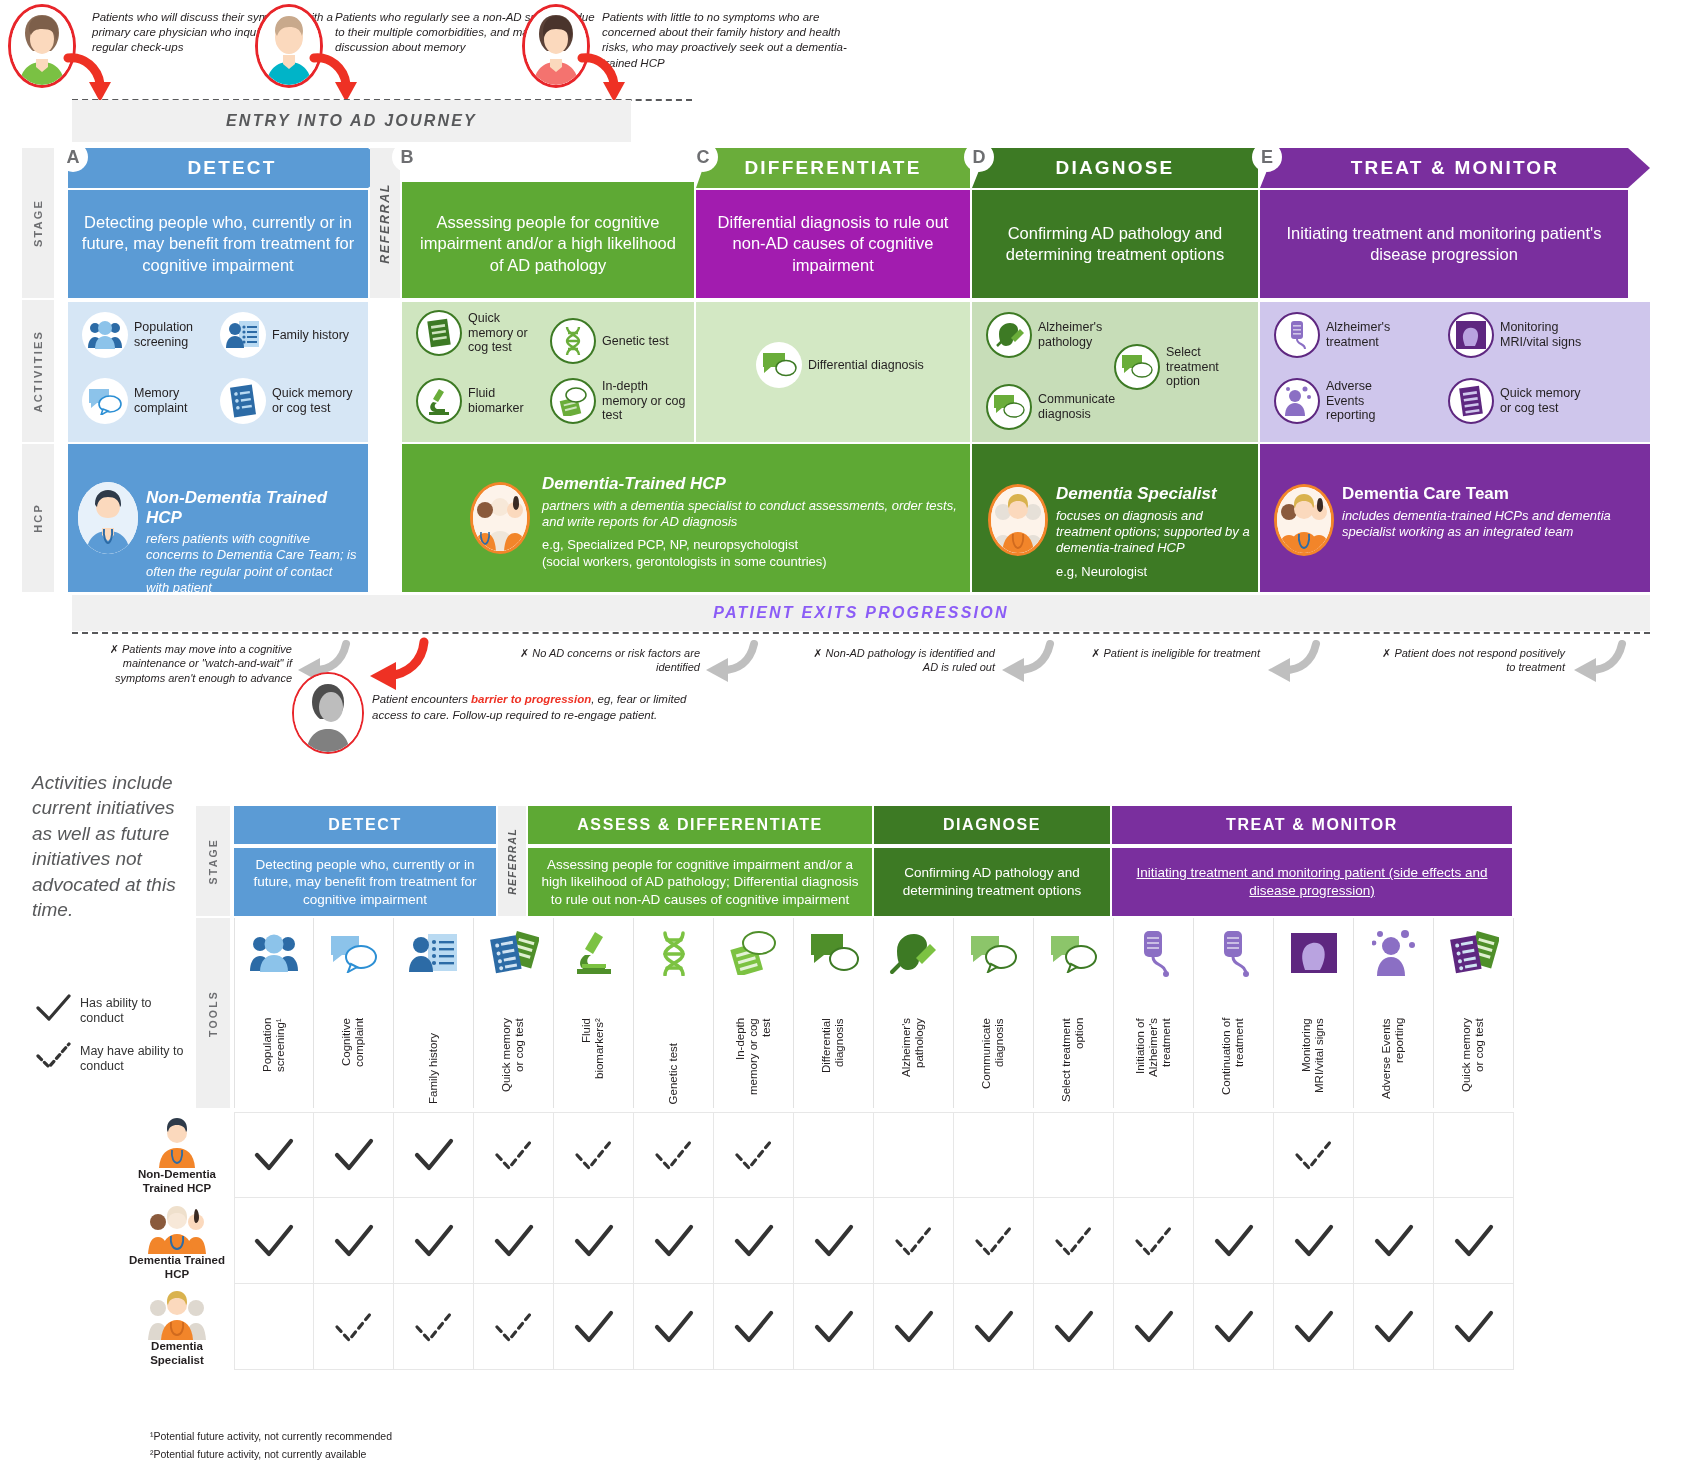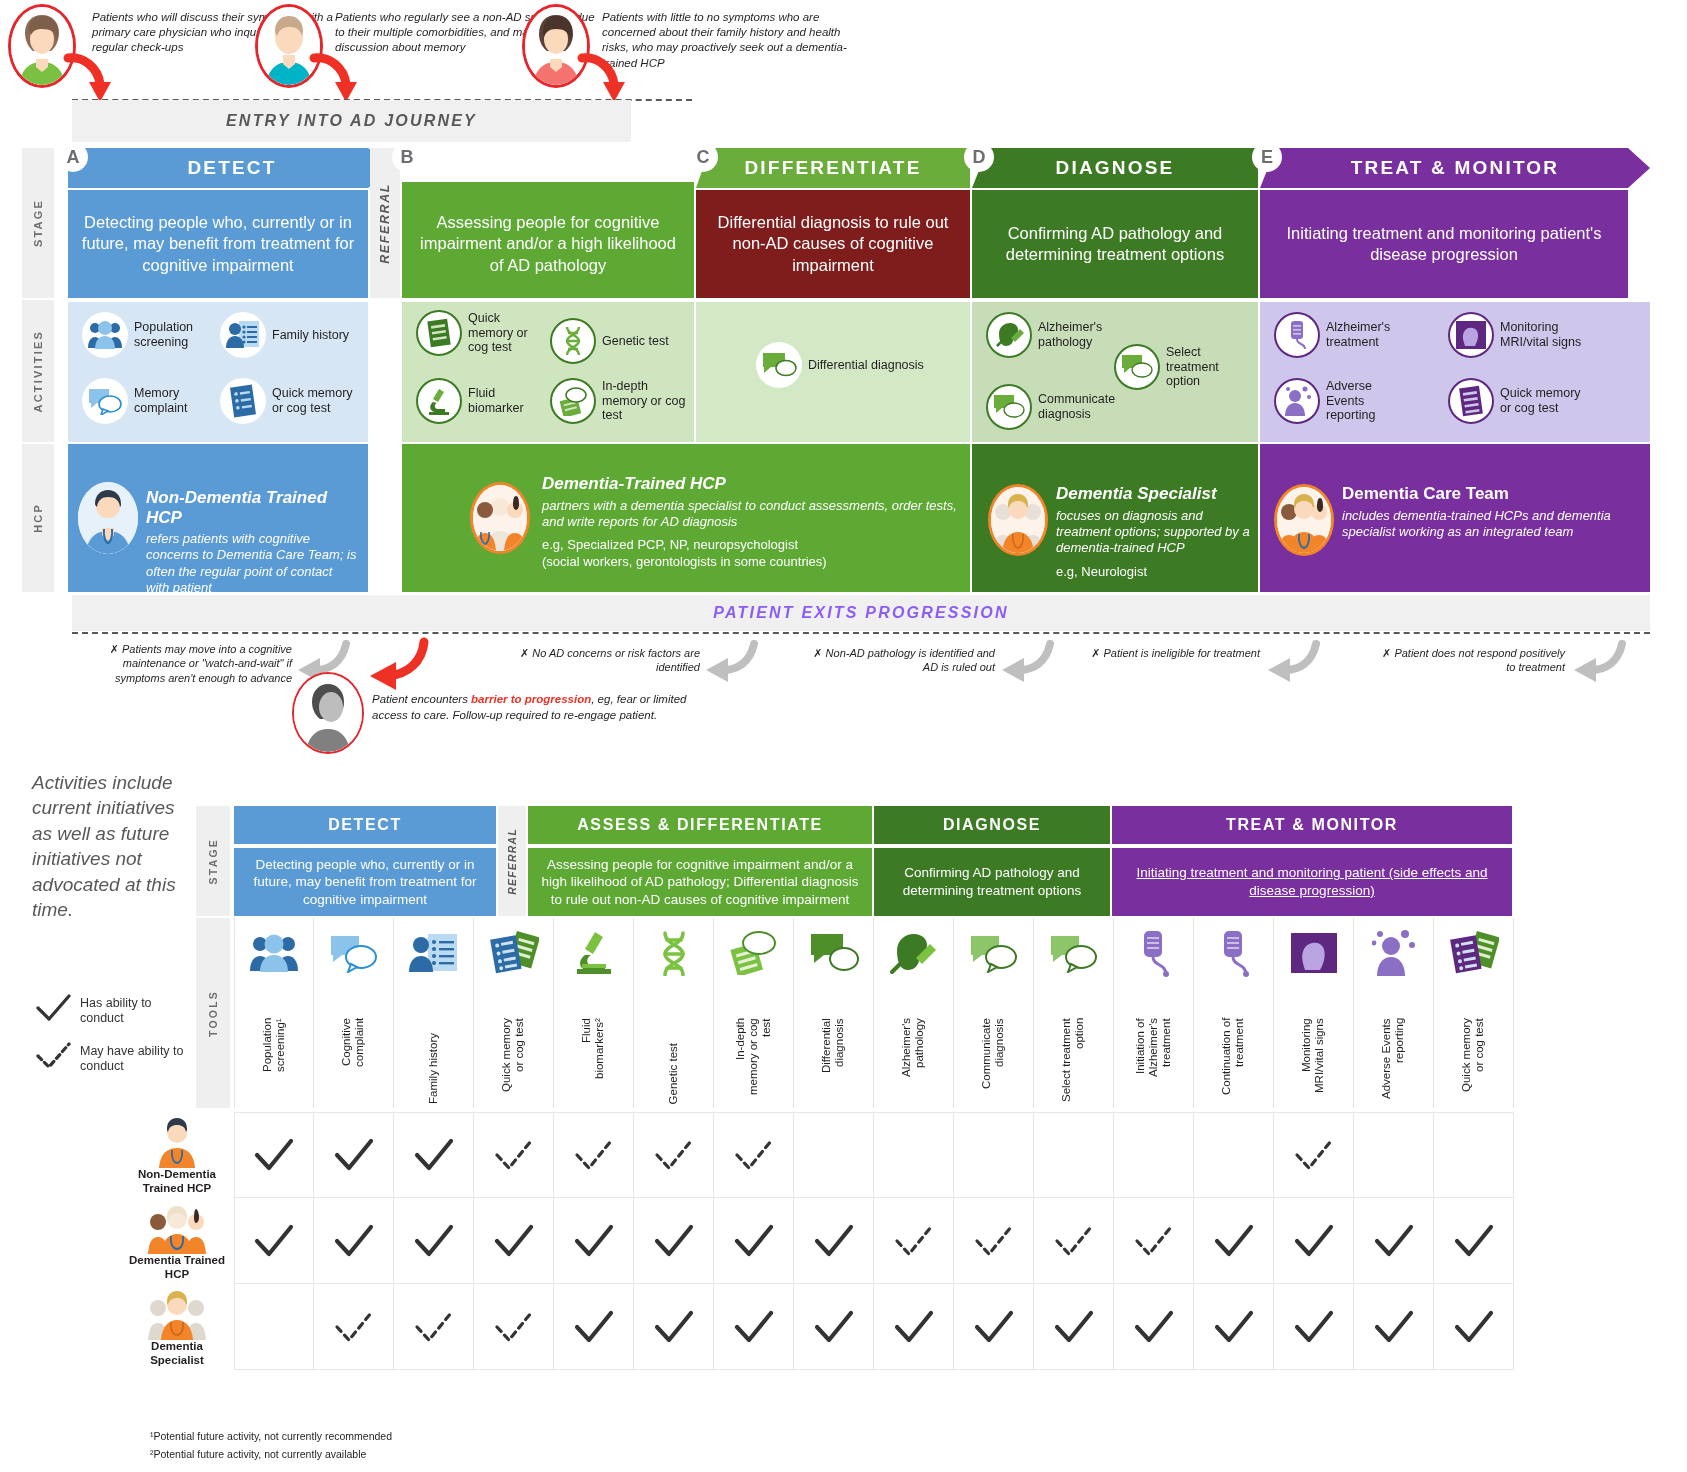--- a/index.html
+++ b/index.html
@@ -249,21 +249,21 @@
 <div class="stagebody" style="left:402px; top:190px; width:292px; height:108px; background:#5ea934;">
   <span>Assessing people for cognitive impairment and/or a high likelihood of AD pathology</span>
 </div>
 
 <div class="stagehdr" style="left:696px; top:148px; width:274px; background:#6aad3a; clip-path:polygon(14px 0,274px 0,274px 40px,0 40px);">
   <span>DIFFERENTIATE</span>
 </div>
 <div class="badge" style="left:688px; top:142px;">
   <span>C</span>
 </div>
-<div class="stagebody" style="left:696px; top:190px; width:274px; height:108px; background:#7f1d1d;">
+<div class="stagebody" style="left:696px; top:190px; width:274px; height:108px; background:#a21caf;">
   <span>Differential diagnosis to rule out non-AD causes of cognitive impairment</span>
 </div>
 <div class="abs" style="left:694px; top:186px; width:0; height:256px; border-left:2px dashed #fff;"></div>
 
 <div class="stagehdr" style="left:972px; top:148px; width:286px; background:#3d7a24; clip-path:polygon(16px 0,286px 0,286px 40px,0 40px);">
   <span>DIAGNOSE</span>
 </div>
 <div class="badge" style="left:964px; top:142px;">
   <span>D</span>
 </div>

